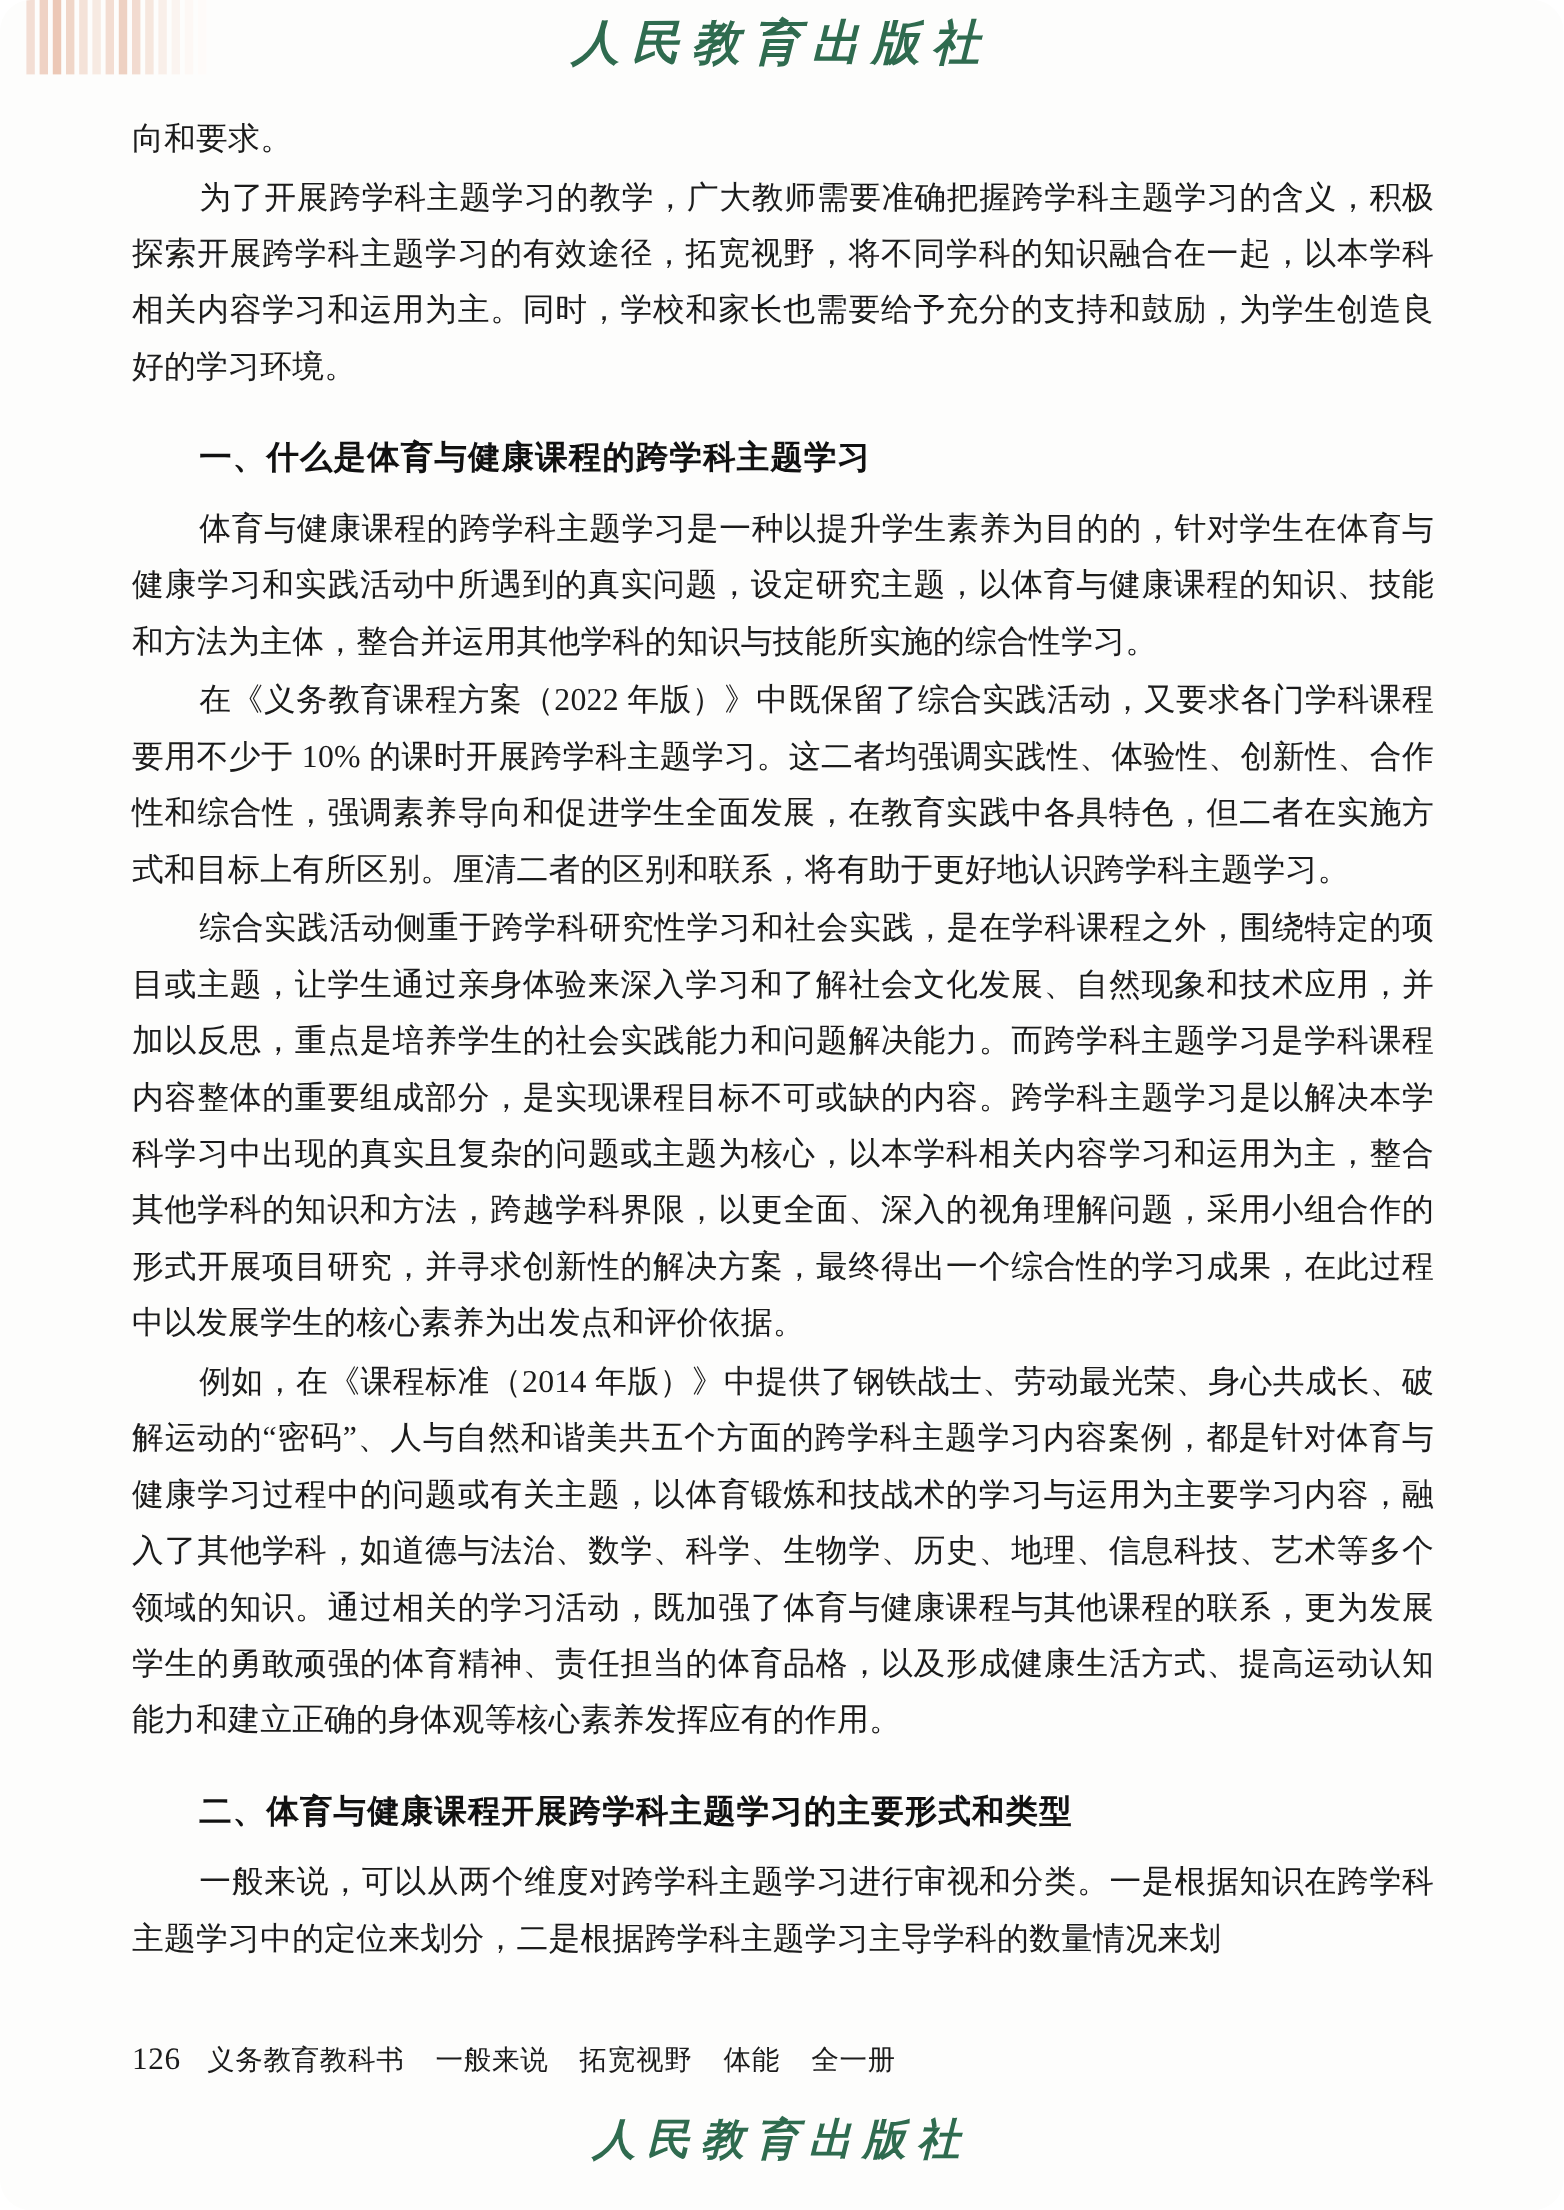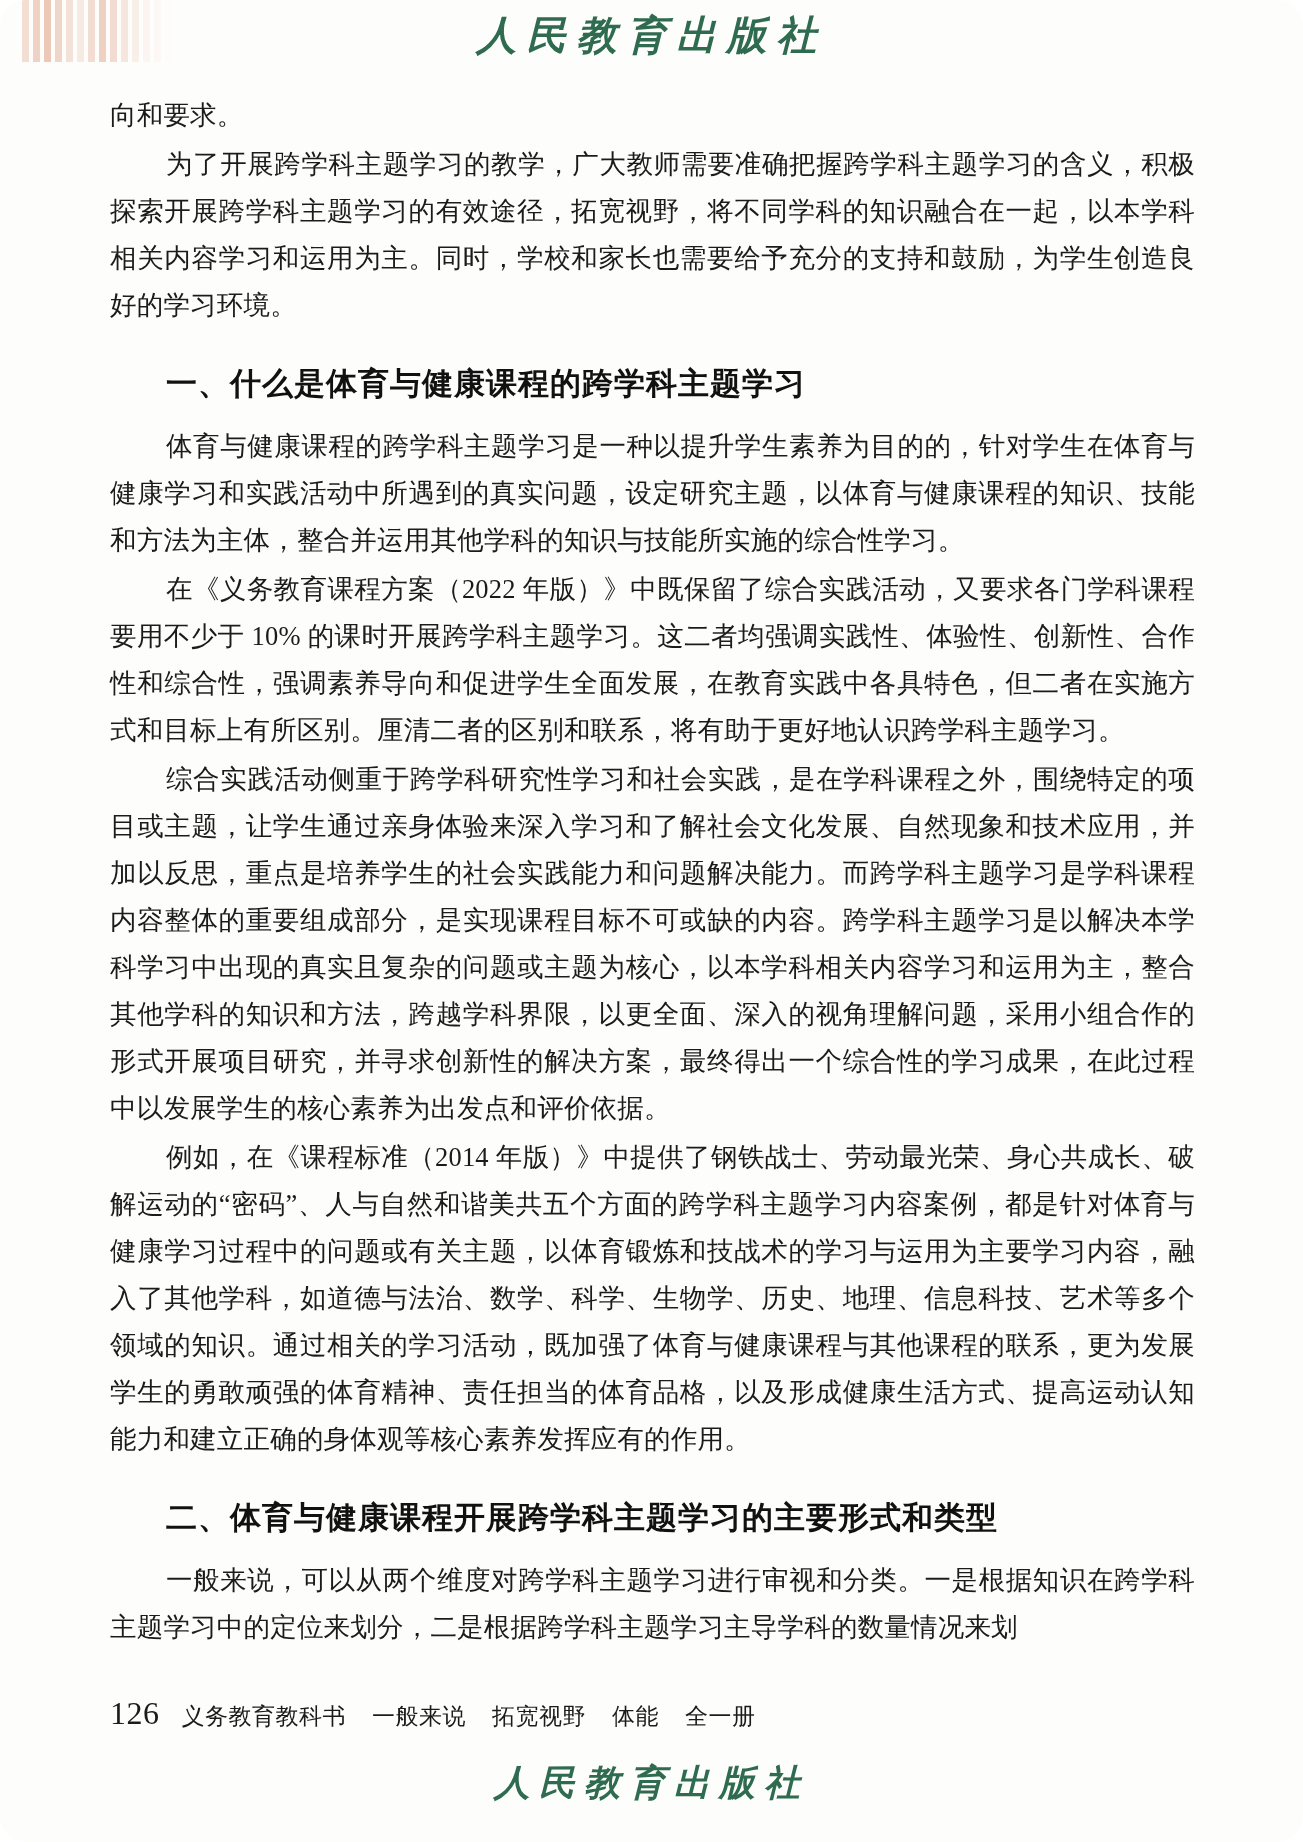--- a/index.html
+++ b/index.html
@@ -76,39 +76,39 @@
     text-align: justify;
     text-justify: inter-ideograph;
     letter-spacing: 0.2px;
   }
   p.indent {
     text-indent: 56px;
   }
 
   h2.section-title {
     font-family: "Liberation Sans", "DejaVu Sans", sans-serif;
-    font-size: 31px;
+    font-size: 27px;
     font-weight: 700;
     margin: 34px 0 18px 56px;
     letter-spacing: 1px;
     color: #111111;
   }
 
   .footer {
     position: absolute;
     left: 110px;
     bottom: 110px;
     font-size: 23px;
     color: #1b1b1b;
     letter-spacing: 0.5px;
     font-family: "Liberation Serif", "DejaVu Serif", serif;
   }
   .footer .pagenum {
     margin-right: 22px;
-    font-size: 32px;
+    font-size: 26px;
   }
   .footer .crumb {
     margin-right: 26px;
   }
 </style>
 </head>
 <body>
 
 <div class="page">
 

